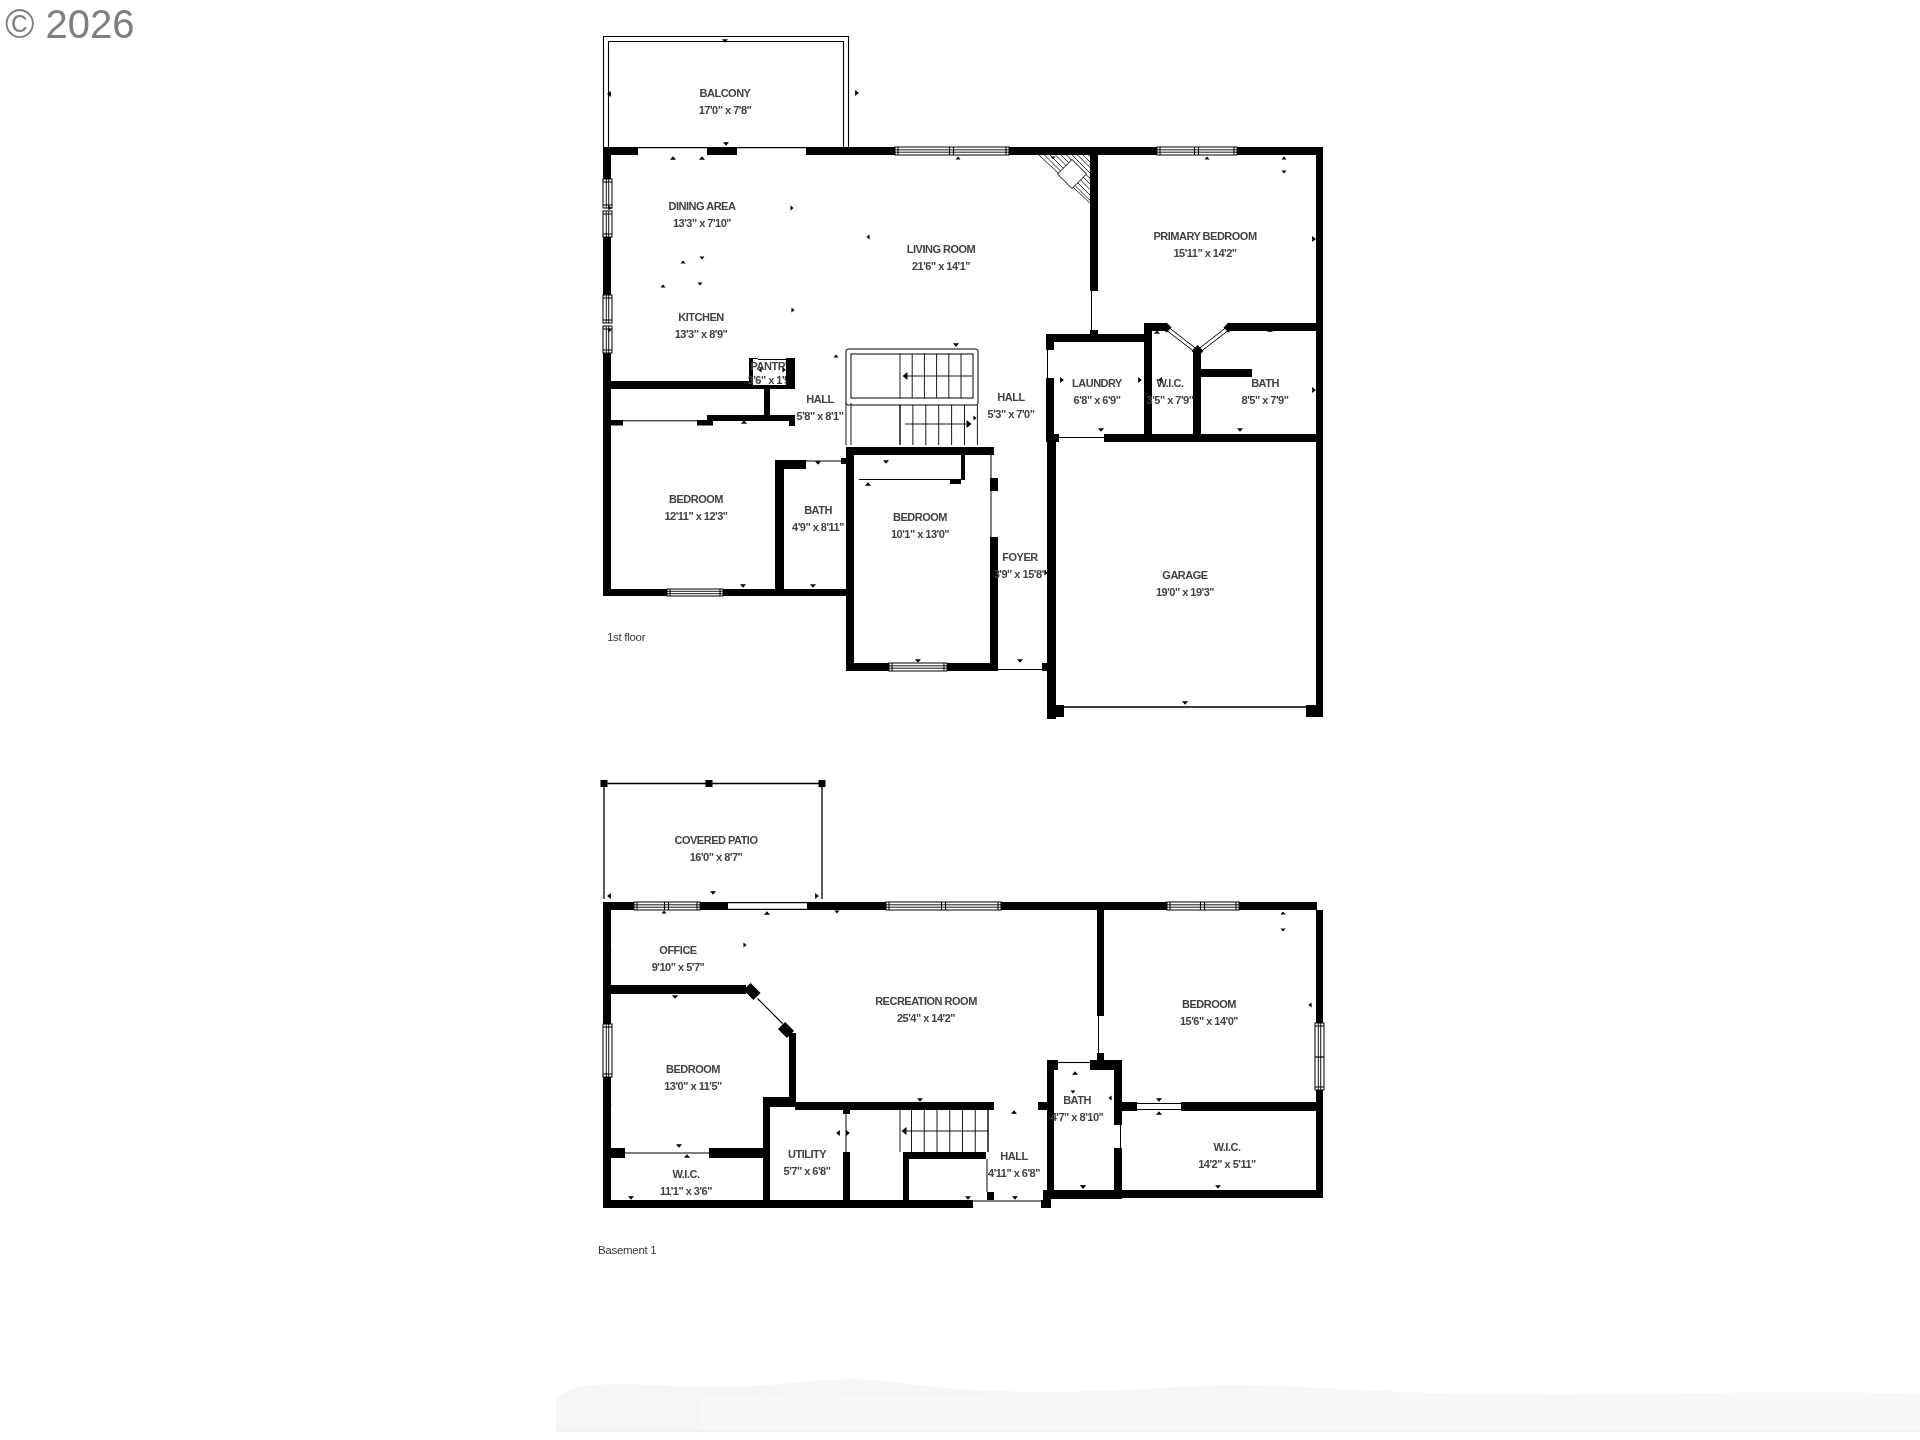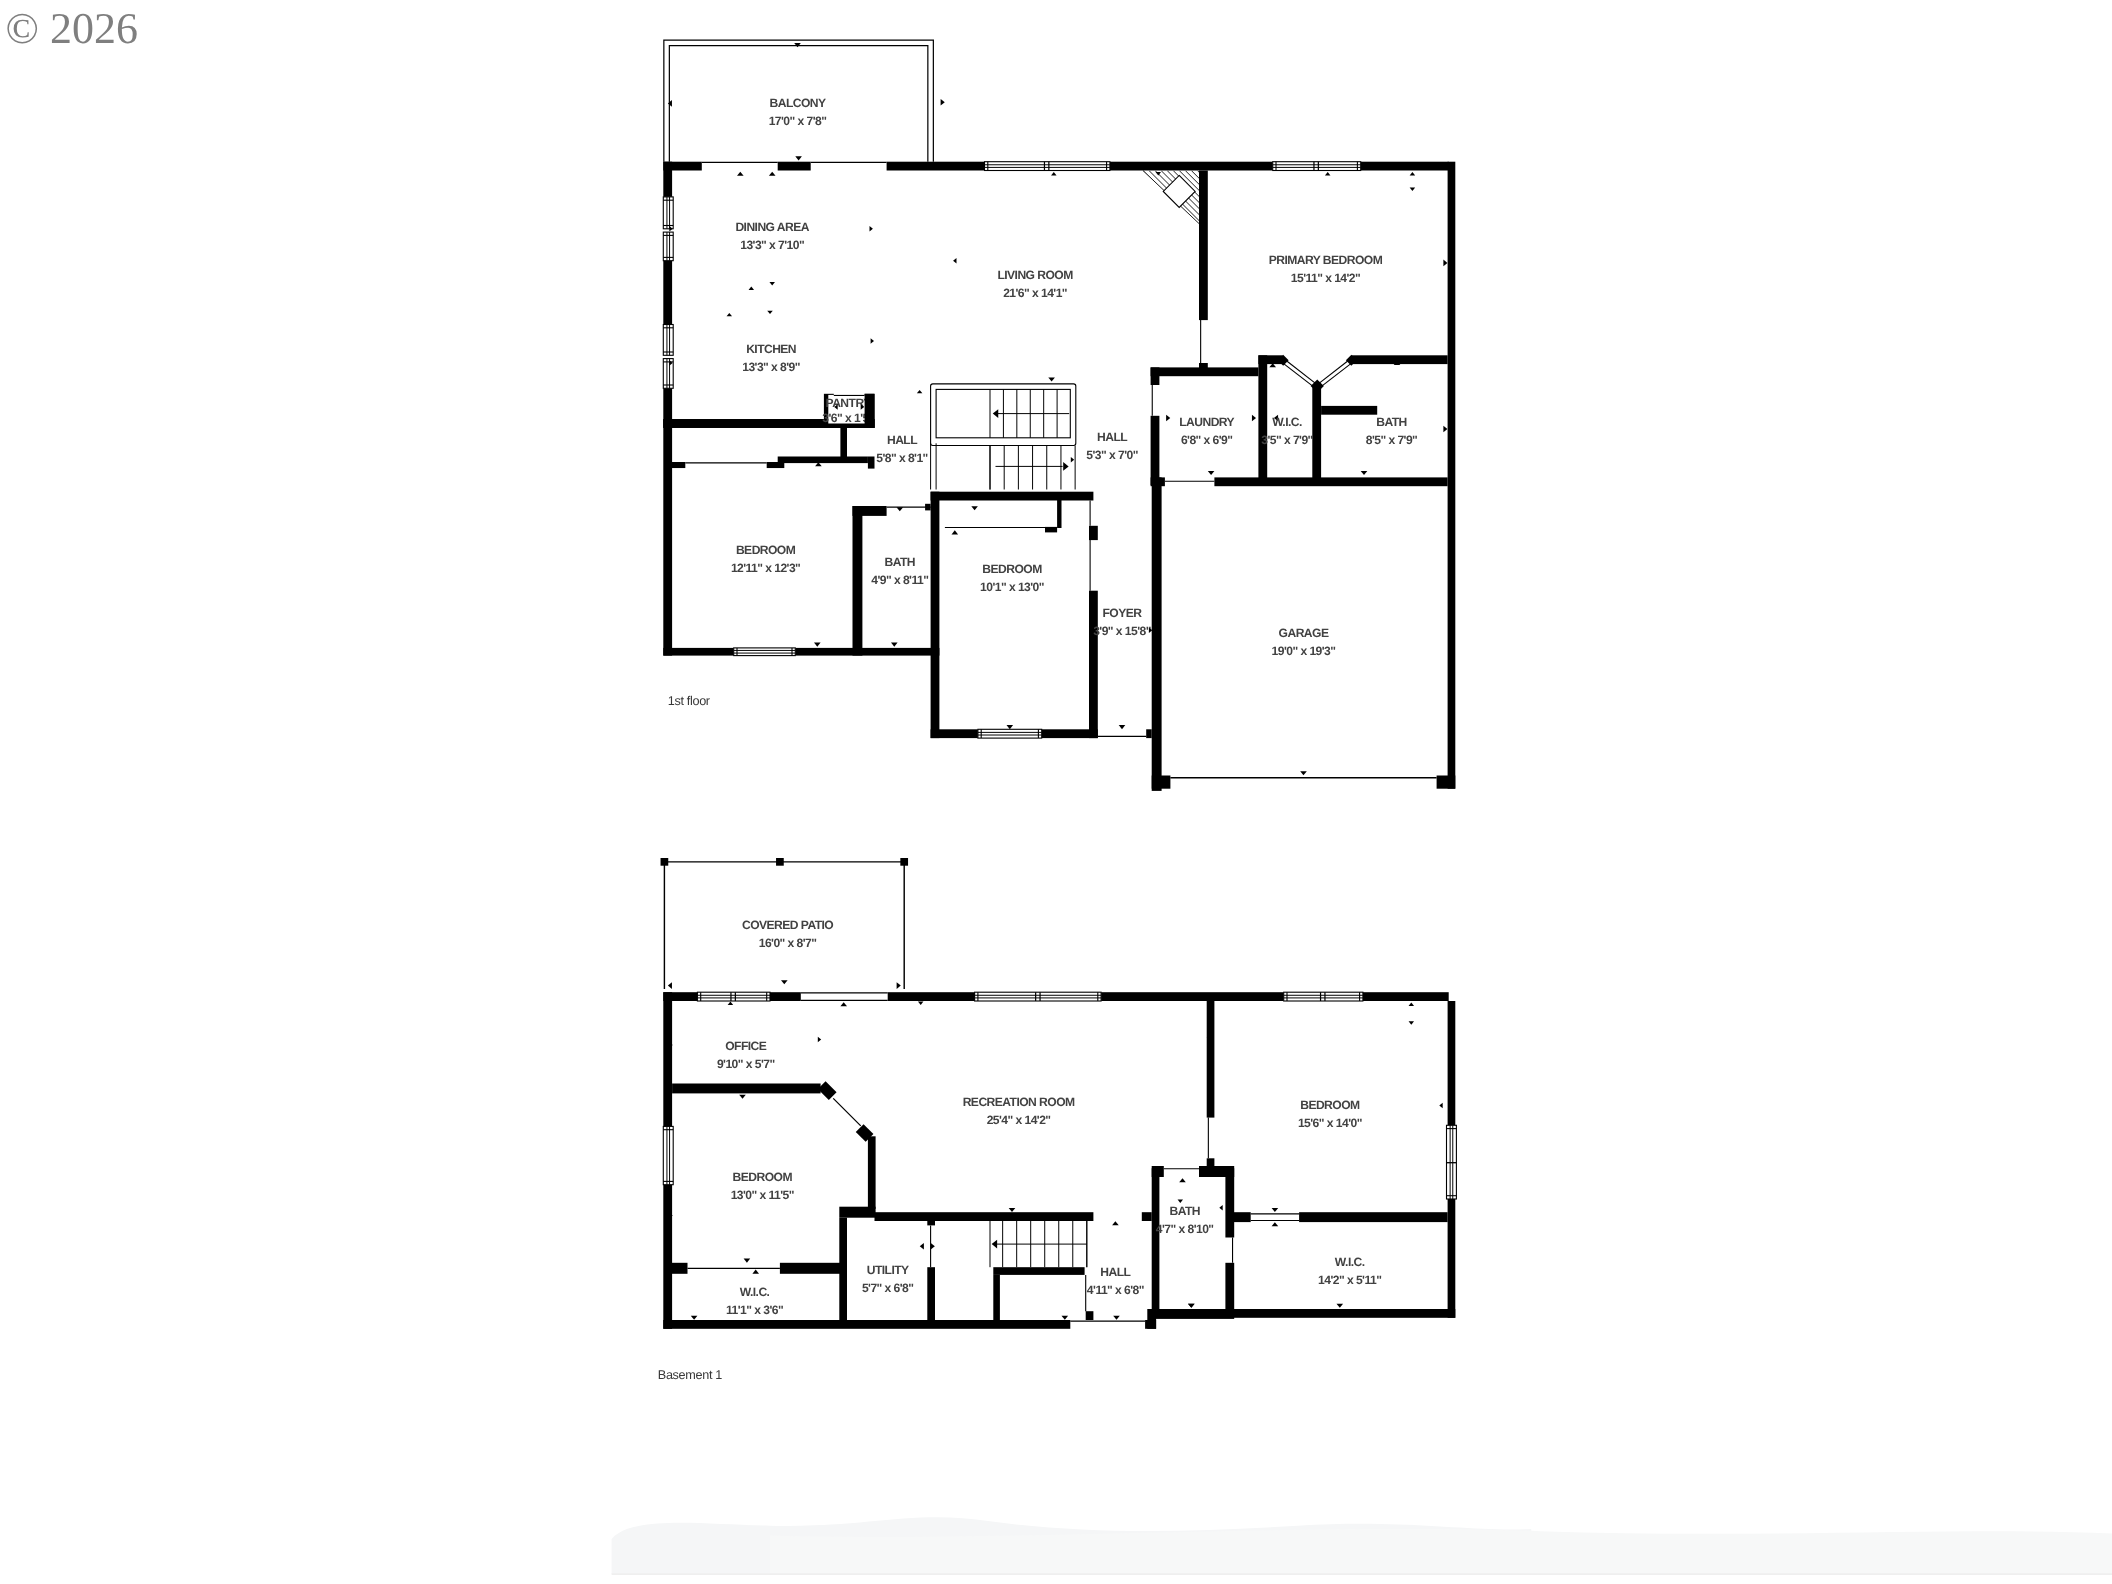--- a/index.html
+++ b/index.html
@@ -2,21 +2,21 @@
 <html><head>
 <meta charset="utf-8">
 <style>
   html,body { margin:0; padding:0; background:#ffffff; }
   .page { position:relative; width:1920px; height:1440px; background:#fff; overflow:hidden;
            font-family:"Liberation Sans", sans-serif; }
   .lbl { font-family:"Liberation Sans", sans-serif; font-size:11px; font-weight:600;
           fill:#424242; text-anchor:middle; letter-spacing:-0.5px; }
   .ttl { font-family:"Liberation Sans", sans-serif; font-size:11.5px; font-weight:400;
           fill:#383838; text-anchor:start; letter-spacing:-0.3px; }
-  .cpy { position:absolute; left:5px; top:2px; font-family:Liberation Serif, serif;
+  .cpy { position:absolute; left:5px; top:2px; font-family:Liberation Sans, sans-serif;
           font-size:40px; color:#7f7f7f; }
 </style>
 </head>
 <body>
 <div class="page">
 
 <div class="cpy">© 2026</div>
 <svg width="1920" height="1440" viewBox="0 0 1920 1440" xmlns="http://www.w3.org/2000/svg">
 
 <g>

